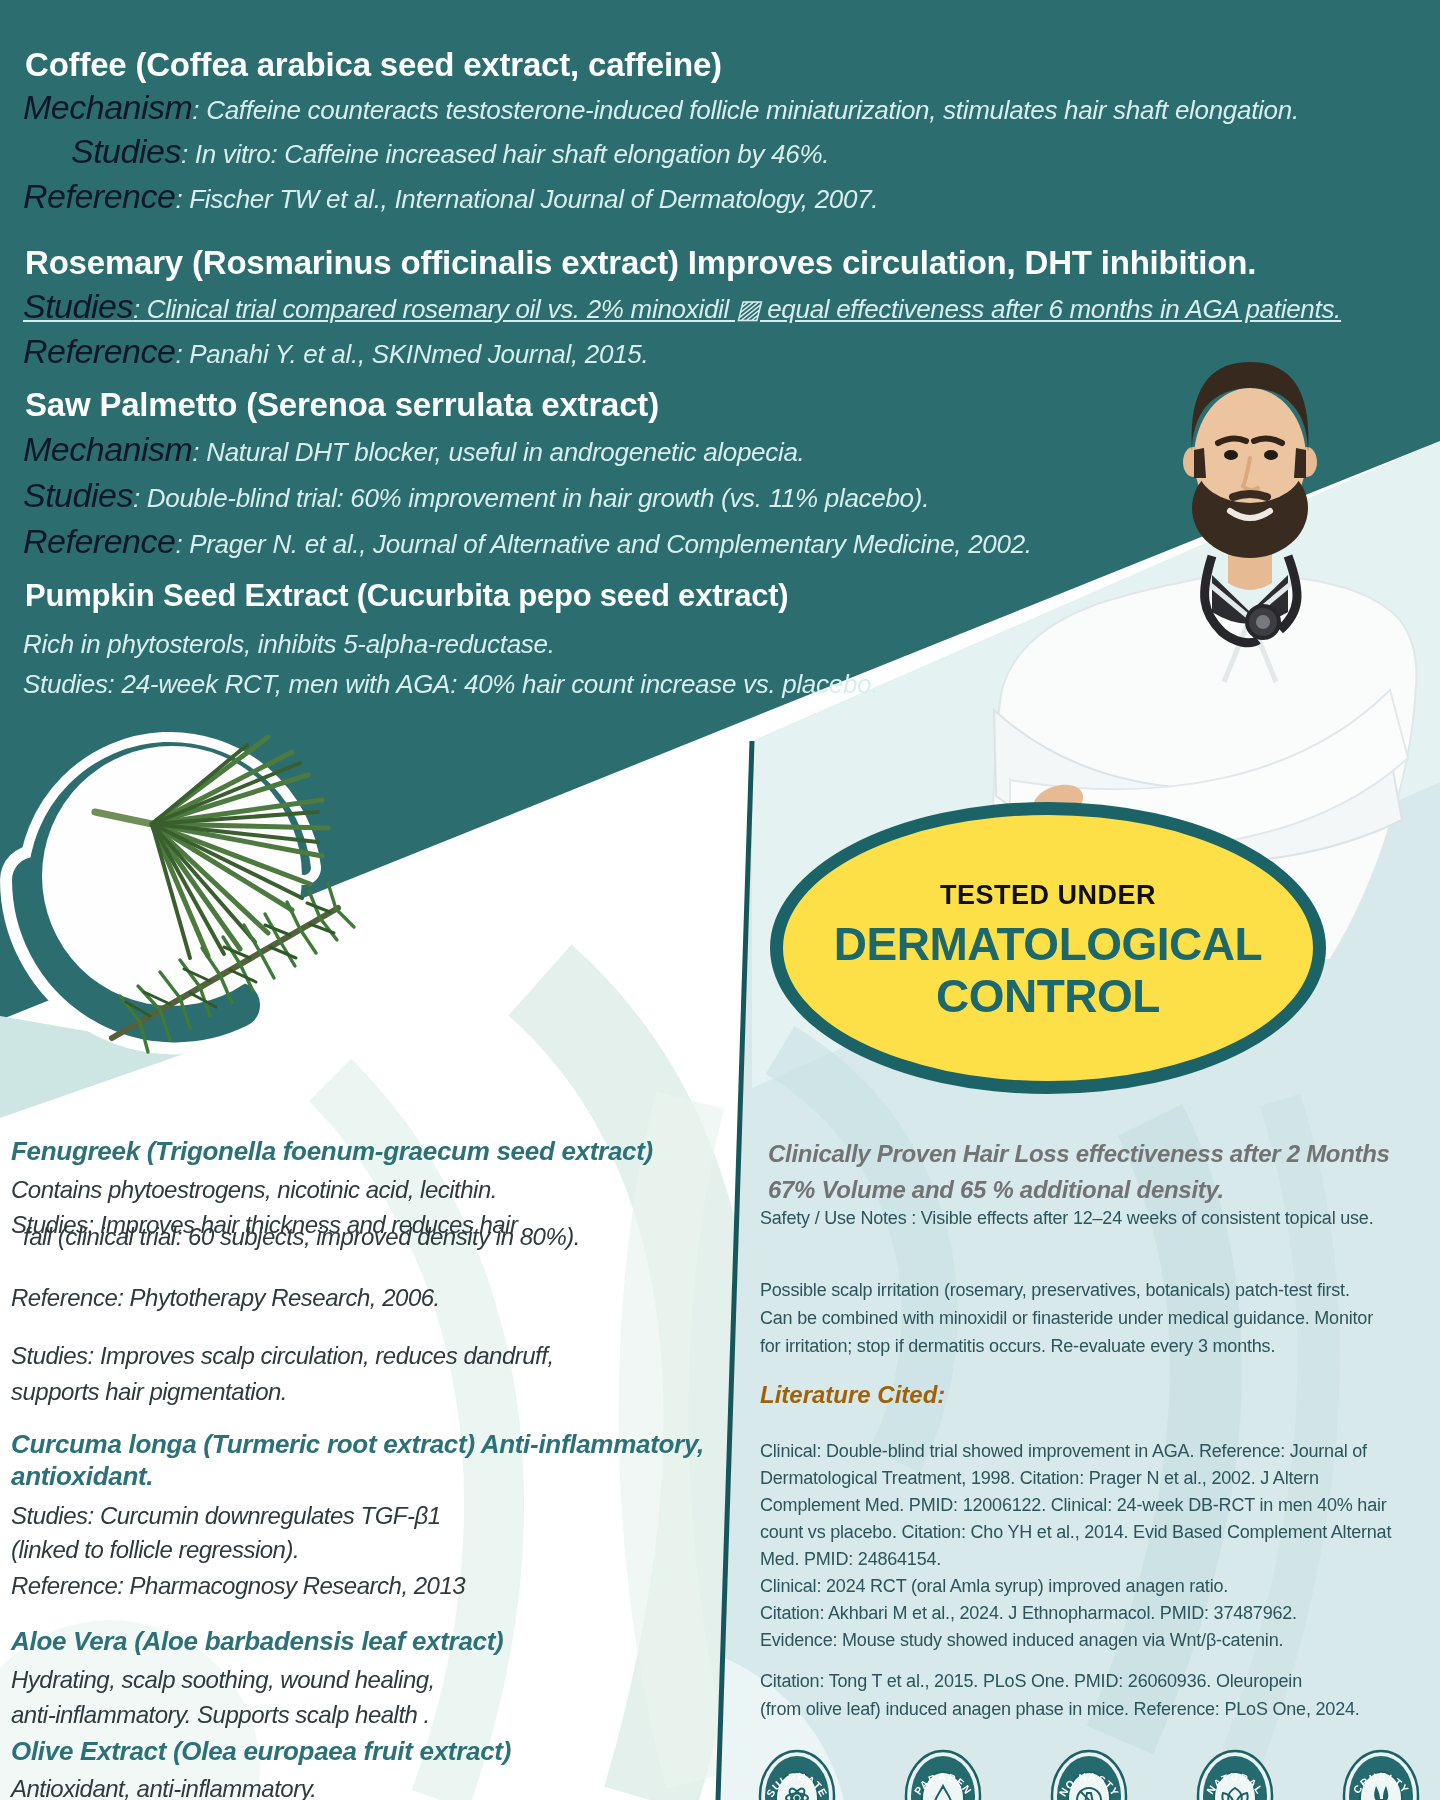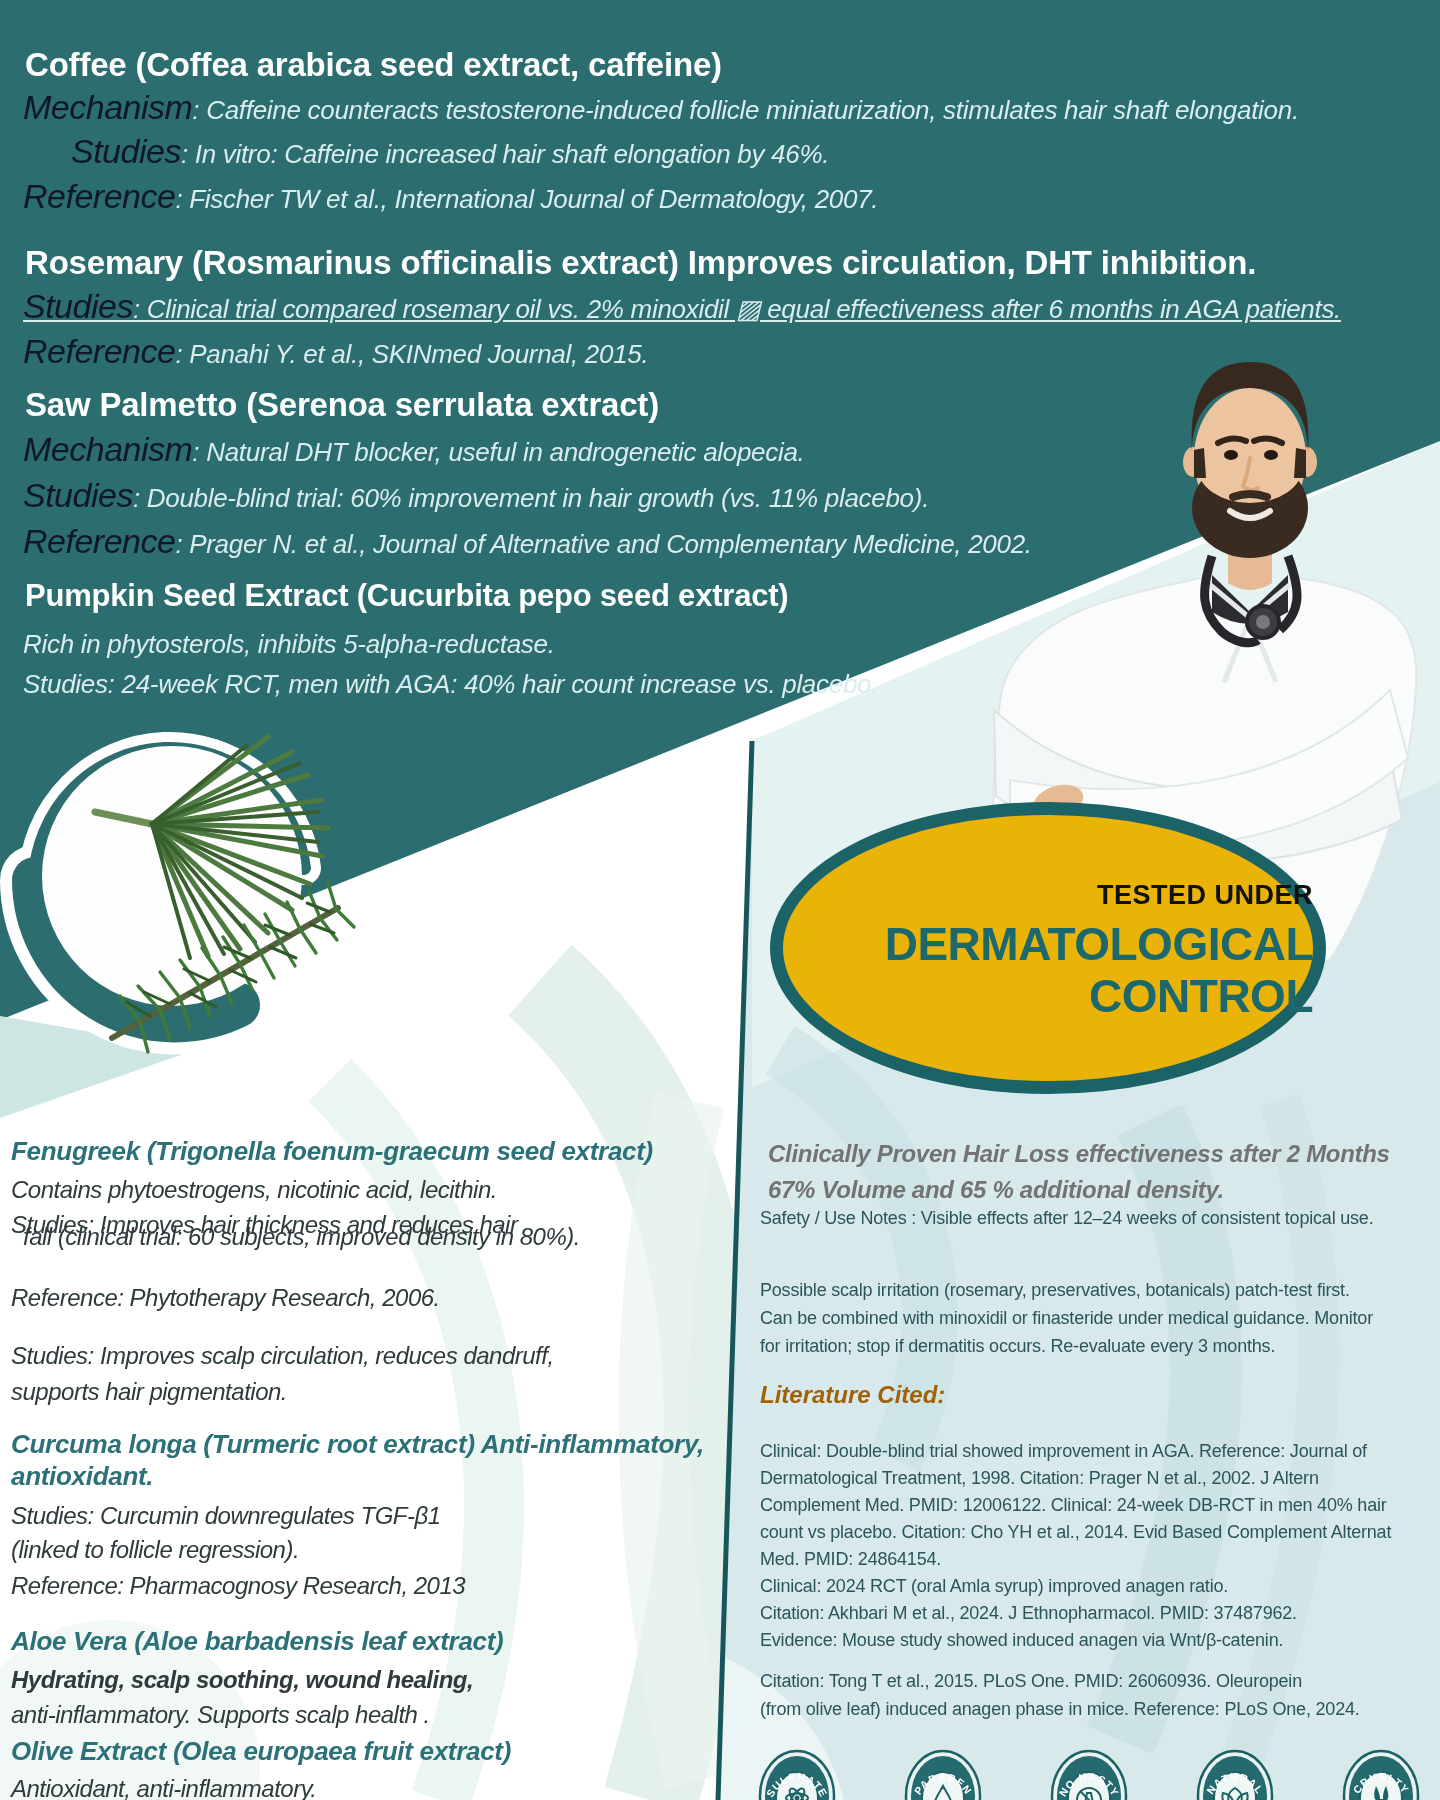--- a/index.html
+++ b/index.html
@@ -20,23 +20,23 @@
   svg.layer{position:absolute;left:0;top:0;}
 
   
   .th{position:absolute;left:25px;color:#fdfefe;font-weight:700;font-size:33px;
       letter-spacing:-.2px;white-space:nowrap;}
   .tl{position:absolute;left:23px;white-space:nowrap;font-style:italic;color:#d9edee;
       font-size:26px;letter-spacing:-.3px;}
   .tl .lead{font-size:34px;font-style:italic;color:#0f172a;font-weight:400;letter-spacing:-.5px;}
 
   
-  .oval{position:absolute;left:770px;top:802px;width:556px;height:292px;background:#eab308;
+  .oval{position:absolute;left:770px;top:802px;width:556px;height:292px;background:#fde047;
         border:13px solid #1c6367;border-radius:50%;display:flex;flex-direction:column;
-        align-items:flex-end;justify-content:center;padding-top:6px;}
+        align-items:center;justify-content:center;padding-top:6px;}
   .oval .t1{font-size:27px;font-weight:800;color:#111111;letter-spacing:.5px;margin-bottom:8px;}
   .oval .t2{font-size:46px;font-weight:800;color:#1d686c;letter-spacing:-.5px;line-height:1.12;}
 
   
   .lh{position:absolute;left:11px;color:#2b7177;font-weight:700;font-style:italic;
       font-size:26px;letter-spacing:-.3px;white-space:nowrap;}
   .ll{position:absolute;left:11px;color:#2e3a3b;font-style:italic;font-size:24px;
       letter-spacing:-.5px;white-space:nowrap;}
 
   
@@ -234,21 +234,21 @@
   <div class="ll" style="top:1342px;">Studies: Improves scalp circulation, reduces dandruff,</div>
   <div class="ll" style="top:1378px;">supports hair pigmentation.</div>
 
   <div class="lh" style="top:1429px;">Curcuma longa (Turmeric root extract) Anti-inflammatory,</div>
   <div class="lh" style="top:1461px;">antioxidant.</div>
   <div class="ll" style="top:1502px;">Studies: Curcumin downregulates TGF-β1</div>
   <div class="ll" style="top:1536px;">(linked to follicle regression).</div>
   <div class="ll" style="top:1572px;">Reference: Pharmacognosy Research, 2013</div>
 
   <div class="lh" style="top:1626px;">Aloe Vera (Aloe barbadensis leaf extract)</div>
-  <div class="ll" style="top:1666px;font-weight:bold;">Hydrating, scalp soothing, wound healing,</div>
+  <div class="ll" style="top:1666px;">Hydrating, scalp soothing, wound healing,</div>
   <div class="ll" style="top:1701px;">anti-inflammatory. Supports scalp health .</div>
 
   <div class="lh" style="top:1736px;">Olive Extract (Olea europaea fruit extract)</div>
   <div class="ll" style="top:1775px;">Antioxidant, anti-inflammatory.</div>
 
   <div class="claim" style="top:1140px;">Clinically Proven Hair Loss effectiveness after 2 Months</div>
   <div class="claim" style="top:1176px;">67% Volume and 65 % additional density.</div>
 
   <div class="rl" style="top:1208px;">Safety / Use Notes : Visible effects after 12–24 weeks of consistent topical use.</div>
   <div class="rl" style="top:1280px;">Possible scalp irritation (rosemary, preservatives, botanicals) patch-test first.</div>

